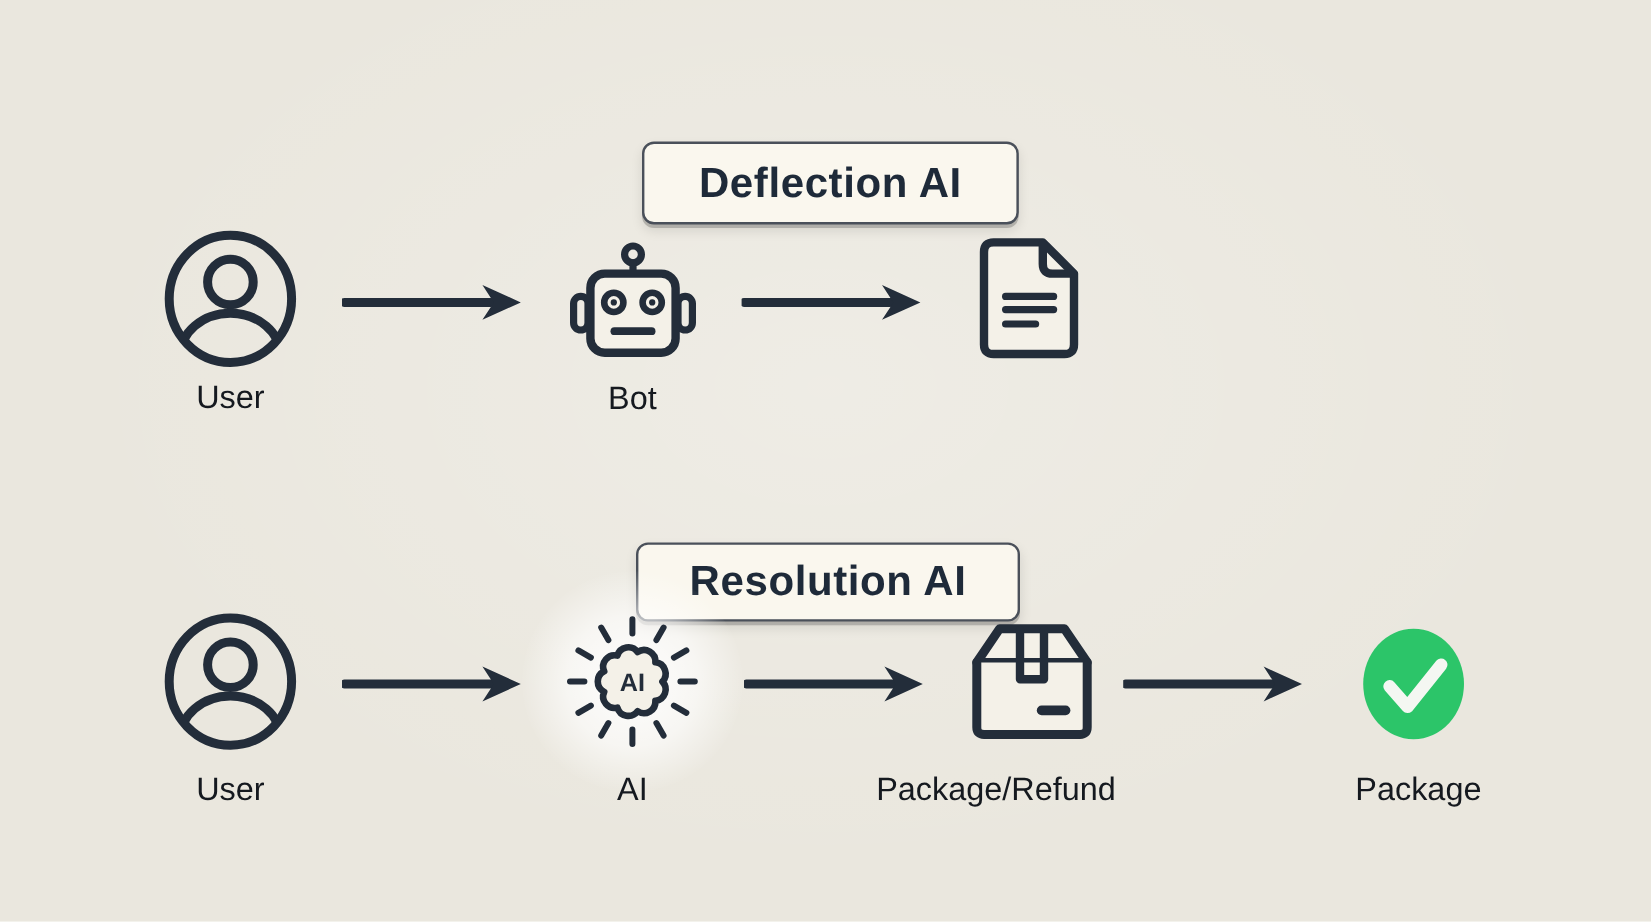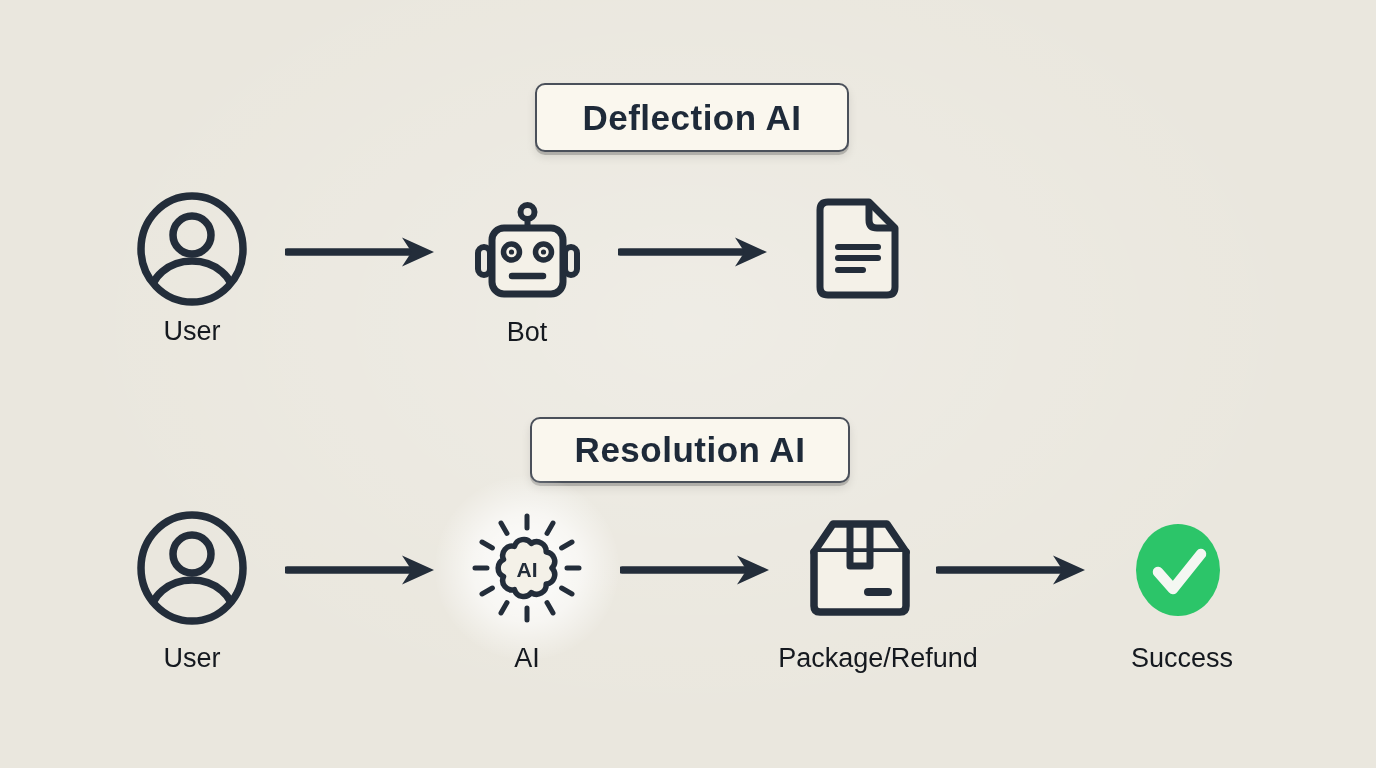--- a/index.html
+++ b/index.html
@@ -12,21 +12,21 @@
     position:relative; width:1376px; height:768px; overflow:hidden;
     background:
       radial-gradient(ellipse at 50% 42%, rgba(255,255,255,.22), rgba(255,255,255,0) 65%),
       var(--bg);
     font-family:"Liberation Sans", sans-serif;
   }
   .title-box{
     position:absolute; display:flex; align-items:center; justify-content:center;
     background:var(--box-bg); border:2px solid var(--box-border); border-radius:10px;
     box-shadow:0 3px 0 rgba(70,70,70,.28), 0 5px 10px rgba(0,0,0,.10);
-    color:var(--title-ink); font-weight:bold; font-size:35px; letter-spacing:.5px;
+    color:var(--title-ink); font-weight:bold; font-size:35px; letter-spacing:.5px;margin-top:35px;
   }
   .node{position:absolute; color:var(--ink);}
   .stroke{stroke:currentColor; fill:none; stroke-linecap:round; stroke-linejoin:round;}
   .fill-ink{fill:currentColor; stroke:none;}
   .fill-panel{fill:var(--panel);}
   .label{
     position:absolute; text-align:center; color:var(--text);
     font-size:27px; line-height:36px; white-space:nowrap;
   }
   .arrow{position:absolute; color:var(--ink);}
@@ -154,28 +154,28 @@
   </svg>
 
   <div class="node" style="left:800px;top:510px">
     <svg width="120" height="120" viewBox="0 0 120 120">
       <path class="stroke fill-panel" d="M 33 14 H 87 L 106 42 H 14 Z" stroke-width="7.5"></path>
       <path class="stroke fill-panel" d="M 14 42 V 96 Q 14 102 20 102 H 100 Q 106 102 106 96 V 42" stroke-width="7.5"></path>
       <path class="stroke" d="M 50 15 V 56 H 70 V 15" stroke-width="7"></path>
       <line class="stroke" x1="68" y1="82" x2="88" y2="82" stroke-width="8"></line>
     </svg>
   </div>
-  <div class="label" style="left:738px;top:640px;width:280px">Package/Refund</div>
+  <div class="label" style="left:690px;top:640px;width:280px">Package/Refund</div>
 
   <svg class="arrow" style="left:936px;top:554px" width="150" height="32" viewBox="0 0 150 32">
     <line class="stroke" x1="2" y1="16" x2="124" y2="16" stroke-width="7.5"></line>
     <path class="fill-ink" d="M 149 16 L 117 1.5 L 126.5 16 L 117 30.5 Z"></path>
   </svg>
 
   <div class="node" style="left:1118px;top:510px">
     <svg width="120" height="120" viewBox="0 0 120 120">
       <ellipse class="success-body" cx="60" cy="60" rx="42" ry="46"></ellipse>
       <path class="check" d="M 40 62 L 55 79 L 83 44" stroke-width="10.5"></path>
     </svg>
   </div>
-  <div class="label" style="left:1082px;top:640px;width:200px">Success</div>
+  <div class="label" style="left:1082px;top:640px;width:200px">Package</div>
 
 </div>
 
 </body></html>

